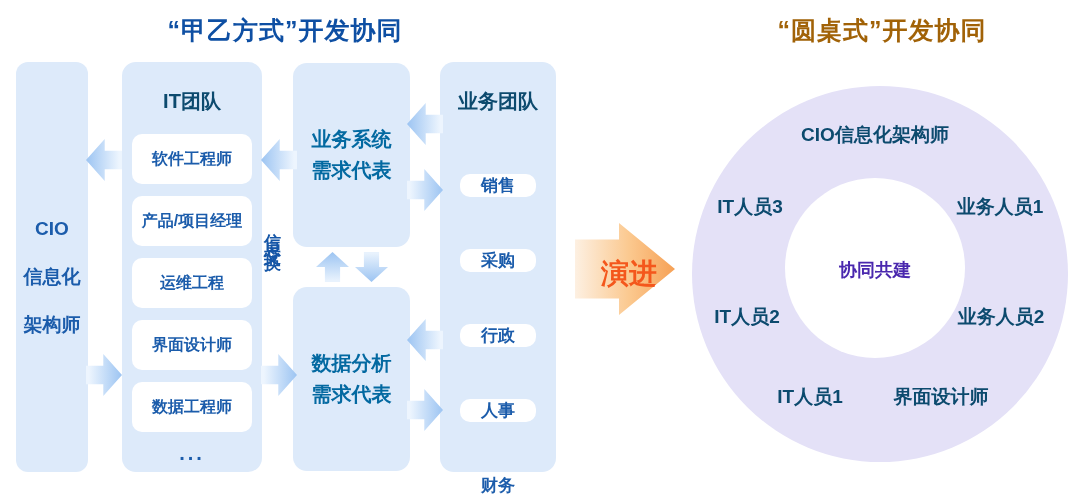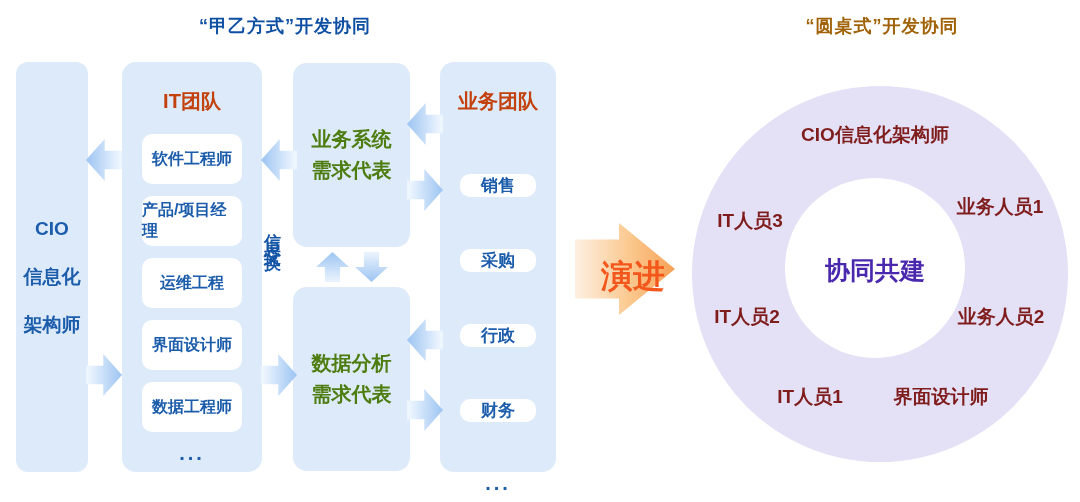--- a/index.html
+++ b/index.html
@@ -1,43 +1,43 @@
 <!DOCTYPE html>
 <html><head>
 <meta charset="utf-8">
 <style>
   html,body{margin:0;padding:0;background:#ffffff;}
   body{font-family:"Liberation Sans","DejaVu Sans",sans-serif;}
   #stage{position:relative;width:1080px;height:502px;background:#ffffff;overflow:hidden;}
 
   
-  .diagram-title{position:absolute;top:14px;font-size:18px;font-weight:800;letter-spacing:1px;white-space:nowrap;transform:translateX(-50%);}
+  .diagram-title{position:absolute;top:14px;font-size:25px;font-weight:800;letter-spacing:1px;white-space:nowrap;transform:translateX(-50%);}
   .title-left{left:285px;color:#0e4fa3;}
   .title-right{left:882px;color:#a16207;}
 
   
   .col{position:absolute;background:#ddeafa;border-radius:14px;box-sizing:border-box;}
   .col-cio{left:16px;top:62px;width:72px;height:410px;border-radius:12px;display:flex;align-items:center;justify-content:center;}
   .cio-text{color:#1b5cab;font-size:19px;font-weight:700;text-align:center;line-height:28px;}
   .cio-text span{display:block;margin-top:20px;}
 
   .col-team{display:flex;flex-direction:column;align-items:center;padding-top:26px;}
   .col-it{left:122px;top:62px;width:140px;height:410px;}
   .col-biz{left:440px;top:62px;width:116px;height:410px;gap:40px;}
-  .team-header{color:#c2410c;font-size:20px;font-weight:800;line-height:26px;margin-bottom:20px;}
+  .team-header{color:#0c4a6e;font-size:20px;font-weight:800;line-height:26px;margin-bottom:20px;}
   .member-box{background:#ffffff;border-radius:10px;height:50px;display:flex;align-items:center;justify-content:center;
               color:#1b5cab;font-size:16px;font-weight:700;margin-bottom:12px;box-sizing:border-box;}
-  .col-it .member-box{width:100px;}
+  .col-it .member-box{width:120px;}
   .col-biz .member-box{width:76px;font-size:17px;}
   .more-dots{color:#1b5cab;font-size:20px;font-weight:800;letter-spacing:3px;margin-top:2px;line-height:14px;}
 
   
   .rep-box{position:absolute;left:293px;width:117px;height:184px;background:#ddeafa;border-radius:14px;
            display:flex;align-items:center;justify-content:center;text-align:center;
-           color:#4d7c0f;font-size:20px;font-weight:800;line-height:31px;}
+           color:#0369a1;font-size:20px;font-weight:800;line-height:31px;}
   .rep-top{top:63px;}
   .rep-bottom{top:287px;}
   .rep-box span{display:block;}
 
   
   .info-exchange{position:absolute;left:261px;top:219px;height:110px;writing-mode:vertical-rl;text-orientation:upright;
                  color:#1556a7;font-size:17px;font-weight:700;letter-spacing:7px;}
 
   
   .barrow{position:absolute;width:36px;height:42px;}
@@ -59,30 +59,30 @@
   .a-g3-t-right{left:407px;top:169px;}
   .a-g3-b-left{left:407px;top:319px;}
   .a-g3-b-right{left:407px;top:389px;}
   .a-mid-up{left:316px;top:252px;}
   .a-mid-down{left:355px;top:252px;}
 
   
   .evo-arrow{position:absolute;left:575px;top:223px;width:100px;height:92px;
     background:linear-gradient(90deg,#fdf0e2 0%,#fbc88e 55%,#f6a156 100%);
     clip-path:polygon(0 18%,44% 18%,44% 0,100% 50%,44% 100%,44% 82%,0 82%);}
-  .evo-label{position:absolute;left:601px;top:255px;color:#f4571c;font-size:32px;font-weight:800;}
+  .evo-label{position:absolute;left:601px;top:255px;color:#f4571c;font-size:28px;font-weight:800;}
 
   
   .round-outer{position:absolute;left:692px;top:86px;width:376px;height:376px;border-radius:50%;background:#e4e1f7;}
   .round-inner{position:absolute;left:785px;top:178px;width:180px;height:180px;border-radius:50%;background:#ffffff;}
   .center-label{position:absolute;left:875px;top:270px;transform:translate(-50%,-50%);
-    color:#4a28ae;font-size:25px;font-weight:800;white-space:nowrap;}
-  .role{position:absolute;transform:translate(-50%,-50%);color:#7f1d1d;font-size:19px;font-weight:600;white-space:nowrap;}
+    color:#4a28ae;font-size:18px;font-weight:800;white-space:nowrap;}
+  .role{position:absolute;transform:translate(-50%,-50%);color:#0c4a6e;font-size:19px;font-weight:600;white-space:nowrap;}
   .role-0{left:875px;top:135px;}
-  .role-1{left:750px;top:221px;}
+  .role-1{left:750px;top:207px;}
   .role-2{left:1000px;top:207px;}
   .role-3{left:747px;top:317px;}
   .role-4{left:1001px;top:317px;}
   .role-5{left:810px;top:397px;}
   .role-6{left:941px;top:397px;}
 </style>
 </head>
 <body>
 
 <div id="stage">
@@ -121,20 +121,21 @@
       <span>数据分析</span>
       <span>需求代表</span>
     </div>
   </div>
 
   <div class="col col-team col-biz">
     <div class="team-header">业务团队</div>
     <div class="member-box">销售</div>
     <div class="member-box">采购</div>
     <div class="member-box">行政</div>
+    <div class="member-box">人事</div>
     <div class="member-box">财务</div>
     <div class="more-dots">...</div>
   </div>
 
   <div class="barrow left a-g1-top"></div>
   <div class="barrow right a-g1-bot"></div>
   <div class="barrow left a-g2-top"></div>
   <div class="barrow right a-g2-bot"></div>
   <div class="barrow left a-g3-t-left"></div>
   <div class="barrow right a-g3-t-right"></div>

